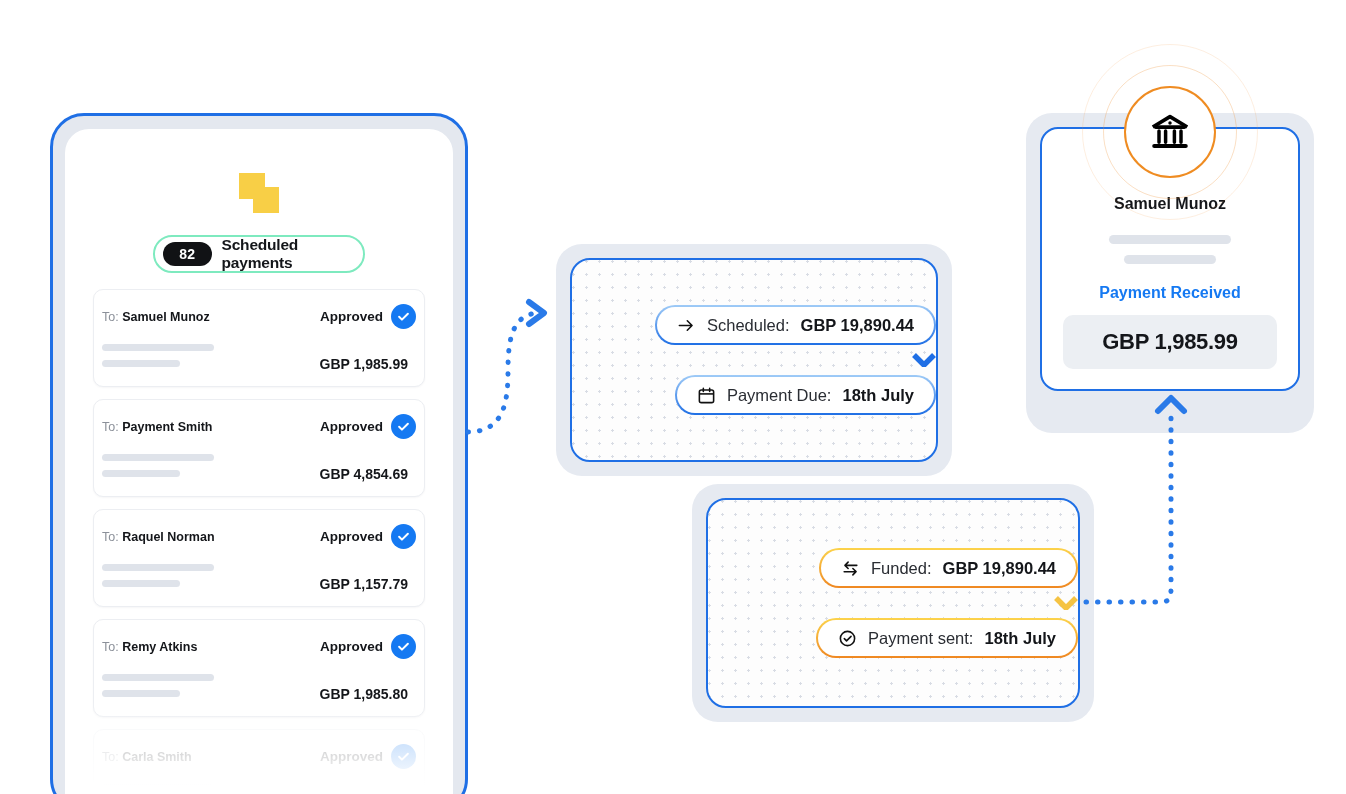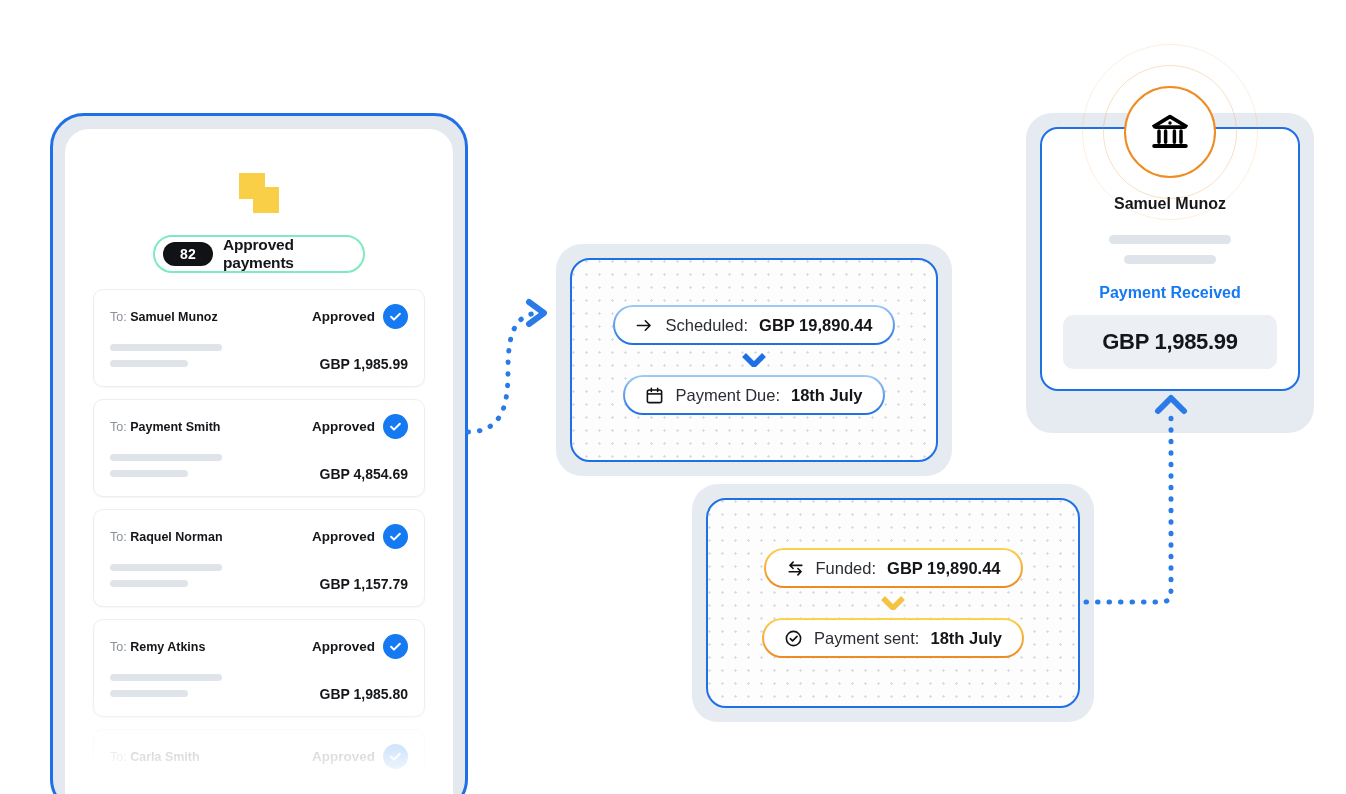--- a/index.html
+++ b/index.html
@@ -54,21 +54,21 @@
     background: #111215; color: #fff;
     font-size: 14px; font-weight: bold;
     display: flex; align-items: center; justify-content: center;
     letter-spacing: .2px;
   }
   .badge-label { font-size: 15.5px; font-weight: bold; color: #14161a; letter-spacing: -.2px; }
 
   .pay-list { margin-top: 16px; display: flex; flex-direction: column; gap: 12px; }
   .pay-card {
     height: 98px; border: 1px solid #eceef2; border-radius: 10px;
-    background: #fff; position: relative; padding: 14px 16px;
+    background: #fff; position: relative; padding: 14px 8px;
     box-shadow: 0 1px 2px rgba(20,30,60,.04);
   }
   .pay-row1 { display: flex; justify-content: space-between; align-items: center; }
   .pay-to { font-size: 12.5px; color: #8b9099; }
   .pay-to b { color: #14161a; font-size: 12.5px; font-weight: bold; }
   .pay-status { display: flex; align-items: center; gap: 8px; }
   .pay-status-text { font-size: 13.5px; font-weight: bold; color: #14161a; }
   .check-circle {
     width: 25px; height: 25px; border-radius: 50%;
     background: #1579f2; display: flex; align-items: center; justify-content: center;
@@ -96,21 +96,21 @@
   }
   .flow-card {
     position: absolute; left: 14px; top: 14px; right: 14px; bottom: 14px;
     background: #fdfdfd;
     border: 2.5px solid #1f6fe5;
     border-radius: 20px;
     background-image: radial-gradient(#d8dce4 1.1px, transparent 1.1px);
     background-size: 13px 13px;
     background-position: 8px 8px;
     display: flex; flex-direction: column;
-    align-items: center; justify-content: center; gap: 8px;
+    align-items: flex-end; justify-content: center; gap: 8px;
   }
   .flow-card-mid { position: absolute; left: 556px; top: 244px; width: 396px; height: 232px; }
   .flow-card-low { position: absolute; left: 692px; top: 484px; width: 402px; height: 238px; border-radius: 9px; }
 
   .pill {
     display: flex; align-items: center; gap: 11px;
     height: 40px; padding: 0 20px;
     border-radius: 20px;
     background: #ffffff;
     font-size: 16.5px; color: #2a2d33; white-space: nowrap;
@@ -177,21 +177,21 @@
   <div class="phone-outer">
     <div class="phone-screen">
 
       <div class="logo">
         <div class="sq-a"></div>
         <div class="sq-b"></div>
       </div>
 
       <div class="approved-badge">
         <div class="badge-count">82</div>
-        <div class="badge-label">Approved payments</div>
+        <div class="badge-label">Scheduled payments</div>
       </div>
 
       <div class="pay-list">
 
         <div class="pay-card">
           <div class="pay-row1">
             <div class="pay-to">
               <span>To:</span>
               <b>Samuel Munoz</b>
             </div>

